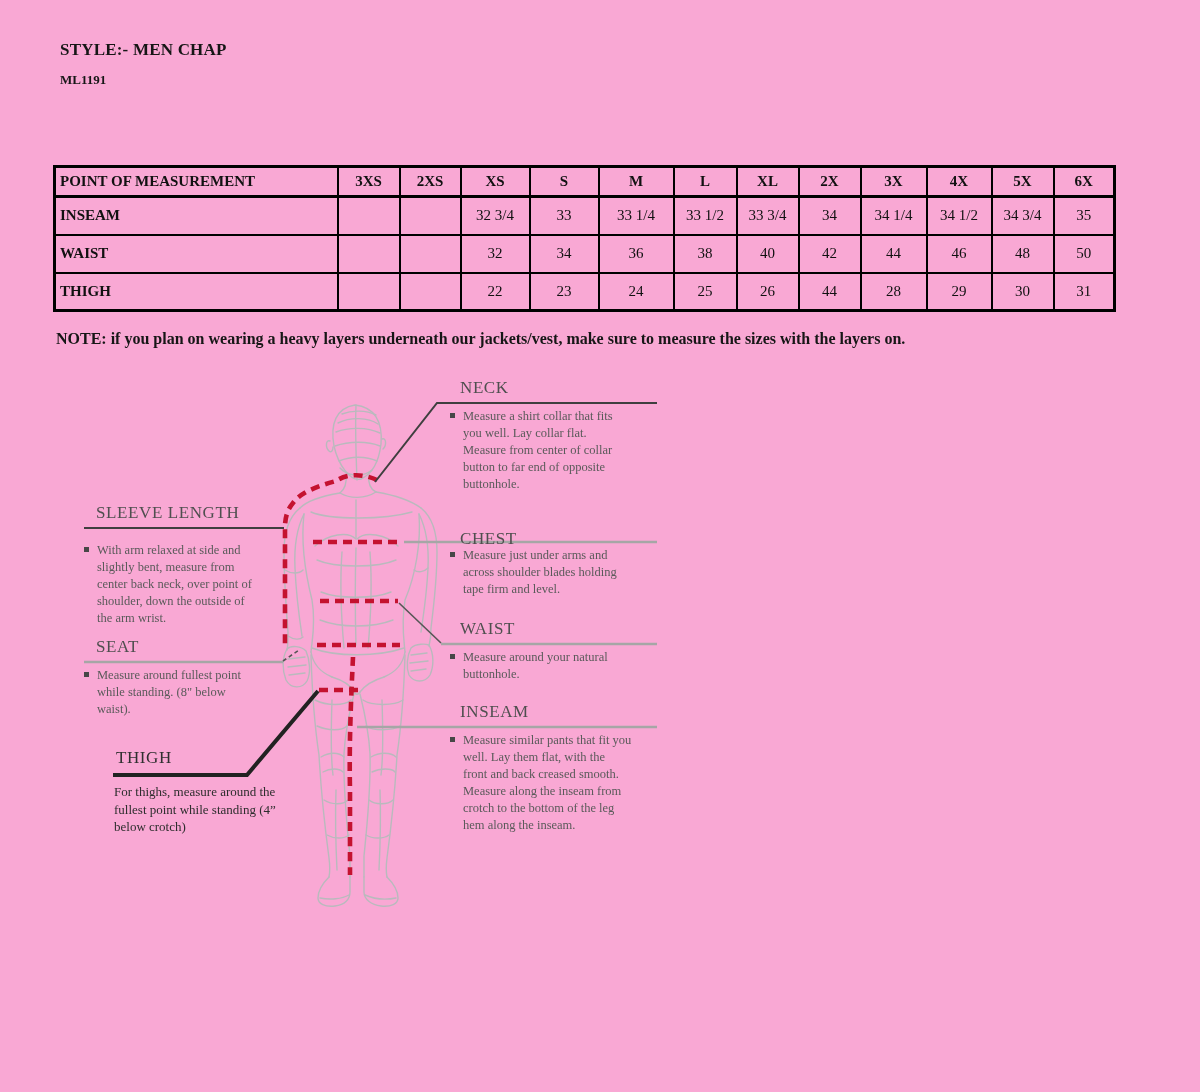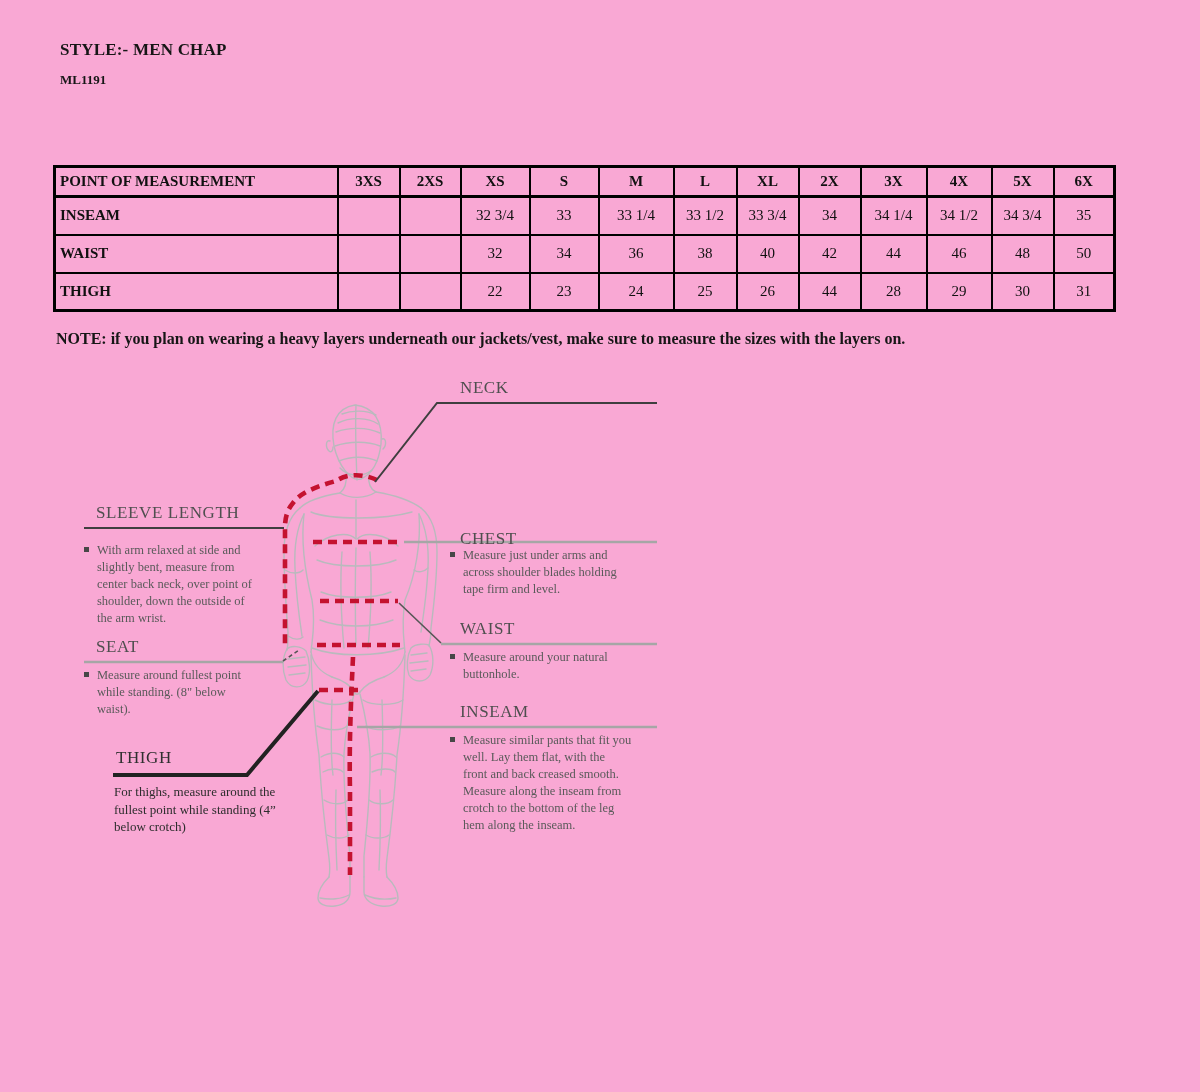--- a/index.html
+++ b/index.html
@@ -247,20 +247,26 @@
     <div class="bullet-row">
         <span class="sq"></span>
       <span>Measure around fullest point while standing. (8" below waist).</span>
       </div>
   </div>
 
   <div class="g-heading dark" style="left:116px;top:748px;">THIGH</div>
   <div class="g-text dark" style="left:114px;top:783px;width:172px;">For thighs, measure around the fullest point while standing (4” below crotch)</div>
 
   <div class="g-heading" style="left:460px;top:378px;">NECK</div>
+  <div class="g-text" style="left:450px;top:408px;width:178px;">
+    <div class="bullet-row">
+        <span class="sq"></span>
+      <span>Measure a shirt collar that fits you well. Lay collar flat. Measure from center of collar button to far end of opposite buttonhole.</span>
+      </div>
+  </div>
 
   <div class="g-heading" style="left:460px;top:529px;">CHEST</div>
   <div class="g-text" style="left:450px;top:547px;width:182px;">
     <div class="bullet-row">
         <span class="sq"></span>
       <span>Measure just under arms and across shoulder blades holding tape firm and level.</span>
       </div>
   </div>
 
   <div class="g-heading" style="left:460px;top:619px;">WAIST</div>

